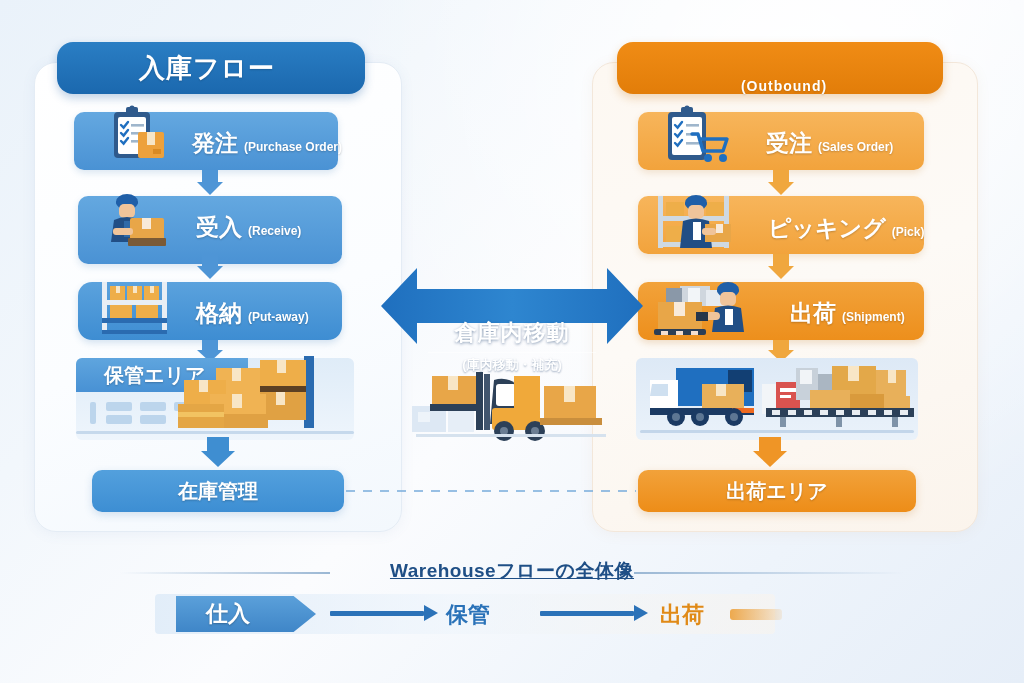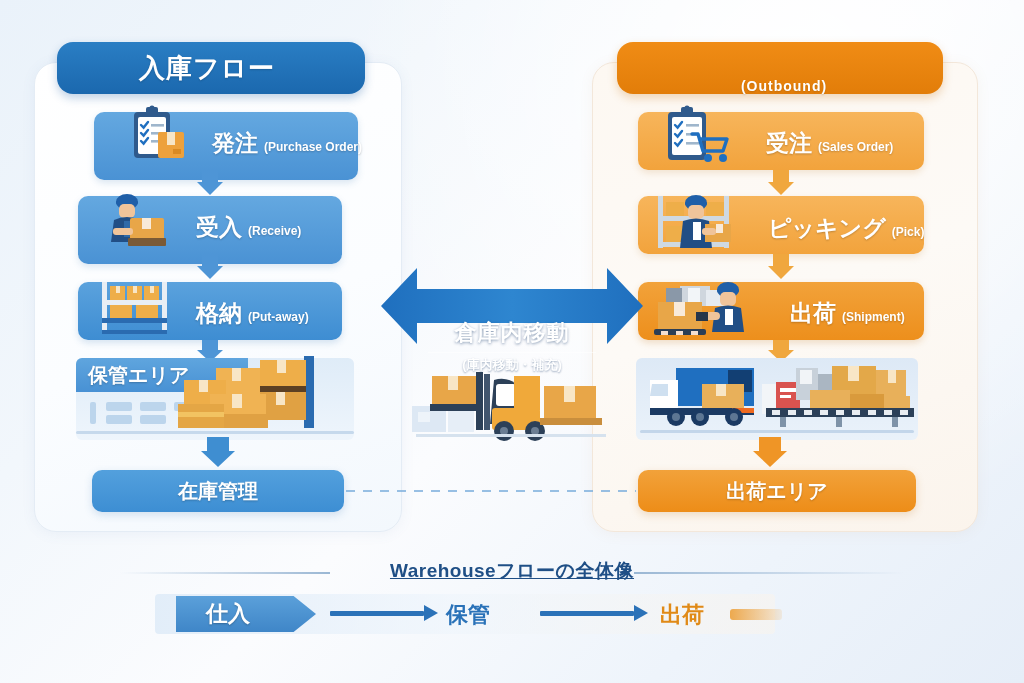--- a/index.html
+++ b/index.html
@@ -79,28 +79,28 @@
     color: #ffffff;
     white-space: nowrap;
     text-shadow: 0 1px 2px rgba(0,0,0,0.22);
   }
   .step-jp { font-size: 23px; font-weight: bold; }
   .step-en { font-size: 12px; font-weight: bold; margin-left: 6px; }
 
   .blue-step  { background: linear-gradient(180deg, #64a8e0 0%, #4a92d4 100%);
                 box-shadow: 0 3px 7px rgba(60,120,180,0.18); }
   .blue-step2 { background: linear-gradient(180deg, #5ba2dd 0%, #3e8dd2 100%);
-                box-shadow: 0 3px 7px rgba(60,120,180,0.2); }
+                box-shadow: 0 3px 7px rgba(60,120,180,0.2); border-radius: 14px; }
   .orange-step  { background: linear-gradient(180deg, #f7b55b 0%, #f2a33c 100%);
                   box-shadow: 0 3px 7px rgba(190,130,50,0.18); }
   .orange-step2 { background: linear-gradient(180deg, #f2a23a 0%, #ed8f1c 100%);
                   box-shadow: 0 3px 7px rgba(190,120,30,0.22); }
 
   
-  #step-po     { left: 94px;  top: 112px; width: 264px; height: 68px; }
+  #step-po     { left: 74px;  top: 112px; width: 264px; height: 58px; }
   #step-recv   { left: 78px;  top: 196px; width: 264px; height: 68px; }
   #step-put    { left: 78px;  top: 282px; width: 264px; height: 58px; }
   #step-so     { left: 638px; top: 112px; width: 286px; height: 58px; }
   #step-pick   { left: 638px; top: 196px; width: 286px; height: 58px; }
   #step-ship   { left: 638px; top: 282px; width: 286px; height: 58px; }
 
   
   .result-bar {
     position: absolute;
     display: flex; align-items: center; justify-content: center;
@@ -122,21 +122,21 @@
   
   #storage-area {
     position: absolute; left: 76px; top: 358px; width: 278px; height: 82px;
     background: linear-gradient(180deg, #dfecf8 0%, #eef5fc 100%);
     border-radius: 6px;
   }
   #storage-head {
     position: absolute; left: 0; top: 0; width: 172px; height: 34px;
     background: linear-gradient(180deg, #5fa5de 0%, #4891d4 100%);
     border-radius: 6px 0 0 0;
-    display: flex; align-items: center; padding-left: 12px;
+    display: flex; align-items: center; padding-left: 28px;
     color: #fff; font-size: 20px; font-weight: bold;
     text-shadow: 0 1px 2px rgba(0,0,0,0.22);
   }
   #storage-floor {
     position: absolute; left: 0; bottom: 6px; width: 278px; height: 3px;
     background: #c6d9ec; border-radius: 2px;
   }
   .shelf-line { position: absolute; background: #bcd5ec; border-radius: 2px; }
 
   

